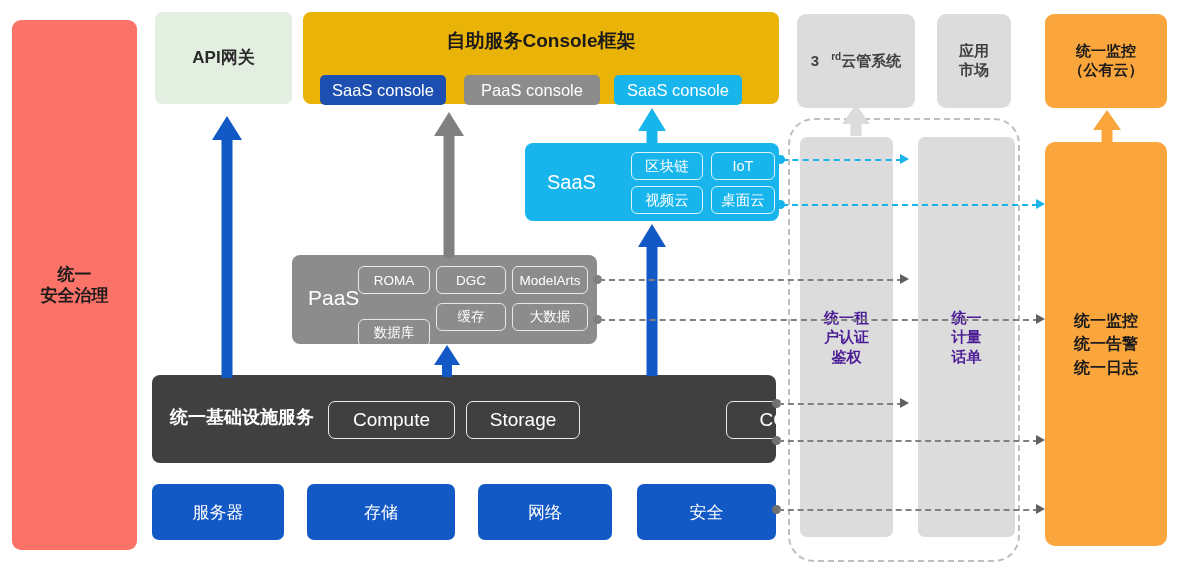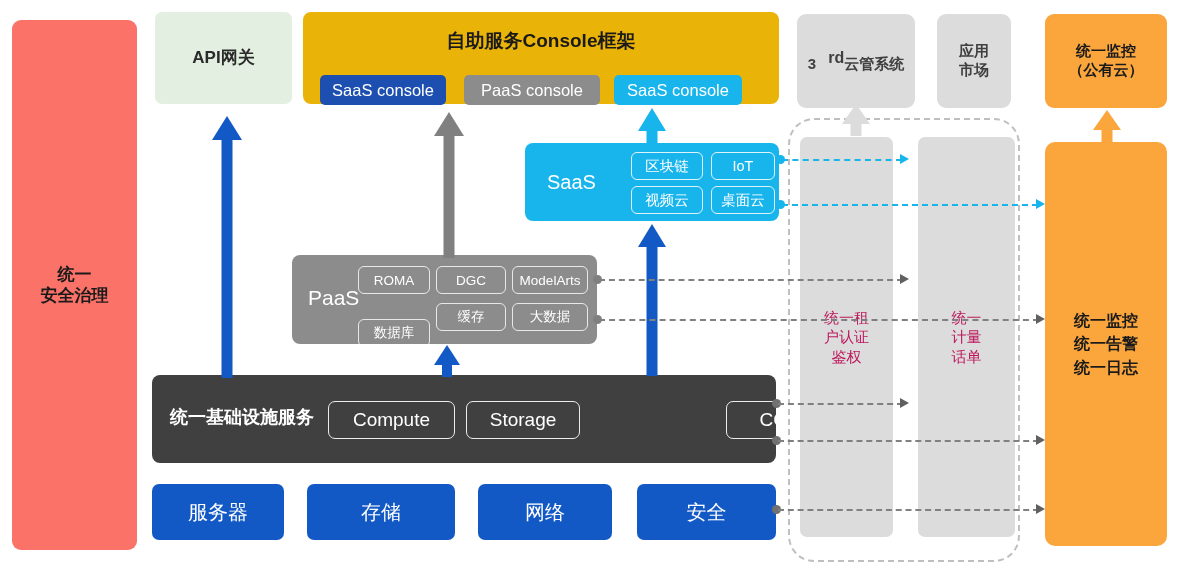--- a/index.html
+++ b/index.html
@@ -17,21 +17,21 @@
   
   #console-frame{left:303px;top:12px;width:476px;height:92px;background:#eab308;border-radius:8px;display:block;}
   #console-title{position:absolute;left:0;top:16px;width:100%;text-align:center;color:#1a1a1a;font-size:19px;font-weight:700;}
   .cpill{position:absolute;top:63px;height:30px;border-radius:5px;display:flex;align-items:center;justify-content:center;color:#fff;font-size:16.5px;}
   #pill-iaas{left:17px;width:126px;background:#1c4fb0;}
   #pill-paas{left:161px;width:136px;background:#8c8c8c;}
   #pill-saas{left:311px;width:128px;background:#18b4ec;}
 
   
   #third-cloud{left:797px;top:14px;width:118px;height:94px;background:#dcdcdc;color:#404040;font-size:15px;font-weight:700;border-radius:9px;}
-  #third-cloud sup{font-size:16px;vertical-align:super;margin-left:12px;}
+  #third-cloud sup{font-size:10px;vertical-align:super;margin-left:12px;}
   #app-market{left:937px;top:14px;width:74px;height:94px;background:#dcdcdc;color:#404040;font-size:15px;font-weight:700;border-radius:9px;}
 
   
   #ops-platform{left:1045px;top:14px;width:122px;height:94px;background:#faa63c;color:#1a1a1a;font-size:15px;font-weight:700;border-radius:9px;}
 
   
   #saas{left:525px;top:143px;width:254px;height:78px;background:#18b4ec;border-radius:8px;display:block;}
   #saas-title{position:absolute;left:22px;top:28px;color:#fff;font-size:20px;}
   .spill{position:absolute;height:26px;border-radius:6px;border:1.6px solid rgba(255,255,255,.85);display:flex;align-items:center;justify-content:center;color:#fff;font-size:14.5px;}
   #sp-0{left:106px;top:9px;width:70px;}
@@ -53,29 +53,29 @@
   
   #iaas{left:152px;top:375px;width:624px;height:88px;background:#404040;border-radius:8px;display:block;}
   #iaas-title{position:absolute;left:18px;top:30px;color:#fff;font-size:18px;font-weight:600;}
   .ipill{position:absolute;top:26px;height:36px;border-radius:7px;border:1.8px solid rgba(255,255,255,.9);display:flex;align-items:center;justify-content:center;color:#fff;font-size:19px;}
   #ip-0{left:176px;width:125px;}
   #ip-1{left:314px;width:112px;}
   #ip-2{left:440px;width:122px;}
   #ip-3{left:574px;width:105px;}
 
   
-  .bbox{position:absolute;top:484px;height:56px;background:#1359c6;border-radius:7px;color:#fff;font-size:20px;display:flex;align-items:center;justify-content:center;}
+  .bbox{position:absolute;top:484px;height:56px;background:#1359c6;border-radius:7px;color:#fff;font-size:17px;display:flex;align-items:center;justify-content:center;}
   #bb-0{left:152px;width:132px;}
   #bb-1{left:307px;width:148px;}
   #bb-2{left:478px;width:134px;}
   #bb-3{left:637px;width:139px;}
 
   
   #shared-container{position:absolute;left:788px;top:118px;width:228px;height:440px;border:2px dashed #bfbfbf;border-radius:26px;background:transparent;}
-  .gcol{position:absolute;background:#dcdcdc;border-radius:7px;display:flex;align-items:center;justify-content:center;color:#be185d;font-size:15px;font-weight:400;text-align:center;line-height:1.3;}
+  .gcol{position:absolute;background:#dcdcdc;border-radius:7px;display:flex;align-items:center;justify-content:center;color:#4c1d95;font-size:15px;font-weight:700;text-align:center;line-height:1.3;}
   #gcol-auth{left:800px;top:137px;width:93px;height:400px;}
   #gcol-meter{left:918px;top:137px;width:97px;height:400px;}
 
   
   #ops-panel{left:1045px;top:142px;width:122px;height:404px;background:#faa63c;border-radius:10px;color:#1a1a1a;font-size:16px;font-weight:700;line-height:1.45;}
 
   
   .uarrow{position:absolute;}
   .uarrow .shaft{position:absolute;left:50%;transform:translateX(-50%);bottom:0;}
   .uarrow .head{position:absolute;left:50%;transform:translateX(-50%);top:0;width:0;height:0;border-left-style:solid;border-right-style:solid;border-bottom-style:solid;border-left-color:transparent;border-right-color:transparent;}

